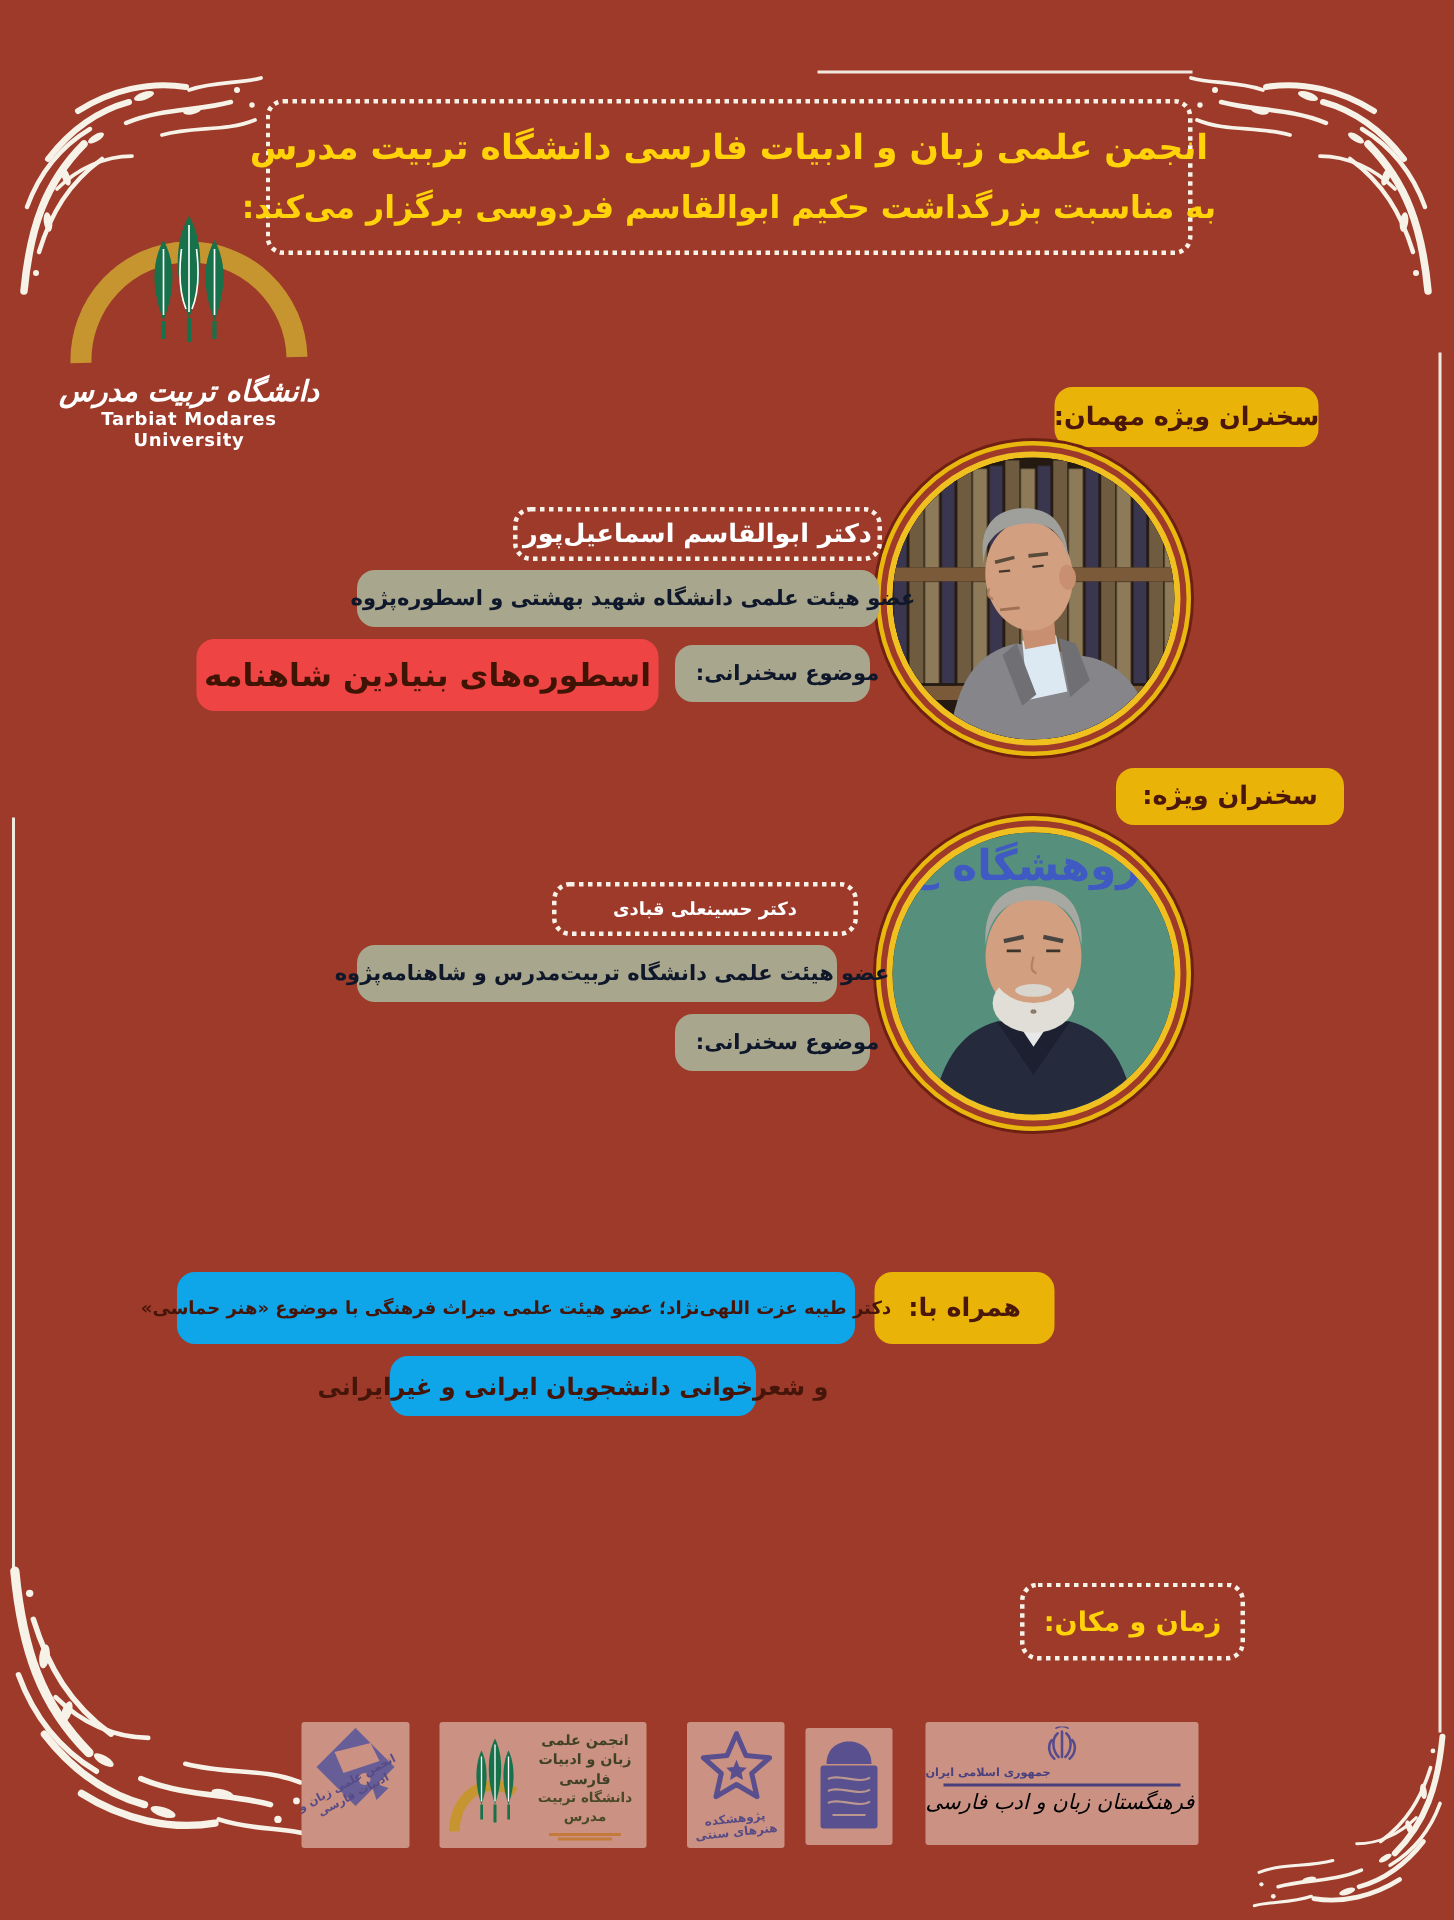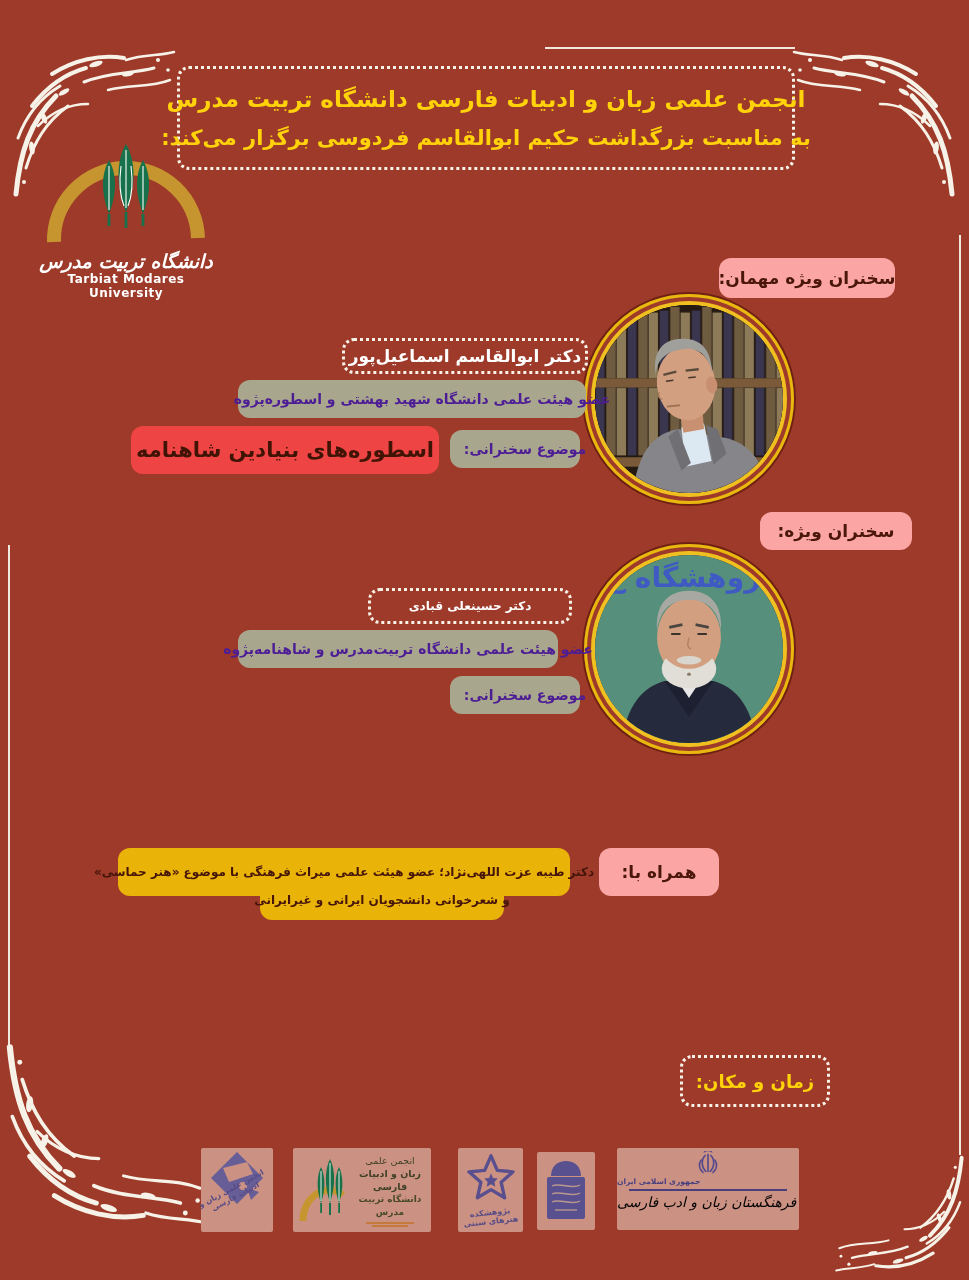--- a/index.html
+++ b/index.html
@@ -3,23 +3,23 @@
 <meta charset="utf-8">
 <style>
   html,body{margin:0;padding:0;background:#9e3a29;}
   .poster{position:relative;width:969px;height:1280px;background:#9e3a29;overflow:hidden;
           font-family:"DejaVu Sans",sans-serif;}
   .abs{position:absolute;}
   .pill{display:flex;align-items:center;justify-content:center;text-align:center;
         font-weight:bold;border-radius:12px;box-sizing:border-box;white-space:nowrap;}
   .rtl{direction:rtl;unicode-bidi:isolate;}
   .dotted{border:3px dotted #f7f2e8;}
-  .pink{background:#fca5a5;color:#4a170a;margin-left:16px;}
-  .sage{background:#a9a68e;color:#4c1d95;padding-left:20px;}
-  .sage-dark{background:#eab308;color:#46150a;}
+  .pink{background:#eab308;color:#4a170a;}
+  .sage{background:#a9a68e;color:#0f172a;padding-left:20px;}
+  .sage-dark{background:#0ea5e9;color:#46150a;}
   .yellowbox{background:#ef4444;color:#3f1405;}
   .goldtext{color:#ffd20a;}
   .whitetext{color:#ffffff;}
   .edge-line{background:#f7f2e8;opacity:.95;}
   .orn{position:absolute;}
   .flip-x{transform:scaleX(-1);}
   .flip-y{transform:scaleY(-1);}
   .flip-xy{transform:scale(-1,-1);}
   .photo-outer{border-radius:50%;border:3px solid #e8b80e;padding:4px;box-sizing:border-box;
                box-shadow:0 0 0 2px #6e2113;}
@@ -175,21 +175,21 @@
       </svg>
     </div>
   </div>
 
   <div class="abs pill rtl whitetext" style="left:368px;top:588px;width:204px;height:36px;font-size:12px;border:3px dotted #f7f2e8">دکتر حسینعلی قبادی</div>
   <div class="abs pill sage rtl" style="left:238px;top:630px;width:320px;height:38px;font-size:14px">عضو هیئت علمی دانشگاه تربیت‌مدرس و شاهنامه‌پژوه</div>
   <div class="abs pill sage rtl" style="left:450px;top:676px;width:130px;height:38px;font-size:14px">موضوع سخنرانی:</div>
 
   <div class="abs pill pink rtl" style="left:583px;top:848px;width:120px;height:48px;font-size:17px">همراه با:</div>
   <div class="abs pill sage-dark rtl" style="left:118px;top:848px;width:452px;height:48px;font-size:12px">دکتر طیبه عزت اللهی‌نژاد؛ عضو هیئت علمی میراث فرهنگی با موضوع «هنر حماسی»</div>
-  <div class="abs pill sage-dark rtl" style="left:260px;top:880px;width:244px;height:40px;font-size:12px">و شعرخوانی دانشجویان ایرانی و غیرایرانی</div>
+  <div class="abs pill sage-dark rtl" style="left:260px;top:904px;width:244px;height:40px;font-size:16px">و شعرخوانی دانشجویان ایرانی و غیرایرانی</div>
 
   <div class="abs pill dotted goldtext rtl" style="left:680px;top:1055px;width:150px;height:52px;font-size:18px;background:transparent">زمان و مکان:</div>
 
   <div class="tile" style="left:201px;width:72px">
     <svg width="72" height="60" viewBox="0 0 72 60" style="display:block;margin:0 auto">
       <g transform="translate(36,30)">
         <polygon points="0,-26 26,0 0,26 -26,0" fill="#675d97"></polygon>
         <polygon points="-14,-10 10,-16 16,-4 -8,4" fill="#cb9283"></polygon>
         <circle cx="6" cy="8" r="4" fill="#cb9283"></circle>
         <polygon points="10,10 22,14 14,22" fill="#675d97"></polygon>
@@ -209,21 +209,21 @@
         <path d="M42,16 C46,24 47,38 42,52 C37,38 38,24 42,16 Z"></path>
           <rect x="41.2" y="52" width="1.8" height="10"></rect>
       </g>
       <g stroke="#fff" stroke-width="0.9" fill="none">
           <path d="M33,12 L33,50"></path>
           <path d="M24,20 L24,50"></path>
           <path d="M42,20 L42,50"></path>
         </g>
     </svg>
     <div style="flex:1;text-align:center" class="rtl">
-      <div style="font-size:9.5px;font-weight:normal;color:#3f4026;line-height:13px">انجمن علمی</div>
+      <div style="font-size:9.5px;font-weight:bold;color:#3f4026;line-height:13px">انجمن علمی</div>
       <div style="font-size:9.5px;font-weight:bold;color:#3f4026;line-height:13px">زبان و ادبیات فارسی</div>
       <div style="font-size:9px;font-weight:bold;color:#4a4a2a;line-height:13px">دانشگاه تربیت مدرس</div>
       <div style="width:48px;height:2px;background:#c47a3a;margin:3px auto 1px"></div>
       <div style="width:36px;height:2px;background:#c47a3a;margin:0 auto"></div>
     </div>
   </div>
 
   <div class="tile" style="left:458px;width:65px">
     <svg width="60" height="58" viewBox="0 0 60 60" style="display:block;margin:2px auto 0">
       <polygon points="30,6 36.5,21.1 52.8,22.6 40.5,33.4 44.1,49.4 30,41 15.9,49.4 19.5,33.4 7.2,22.6 23.5,21.1" fill="none" stroke="#5a4f8e" stroke-width="3.5" stroke-linejoin="round"></polygon>

